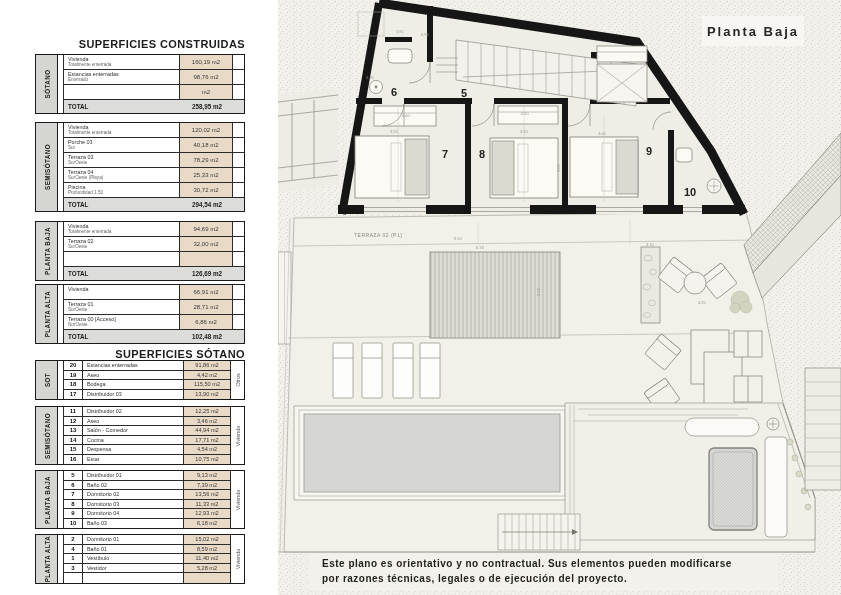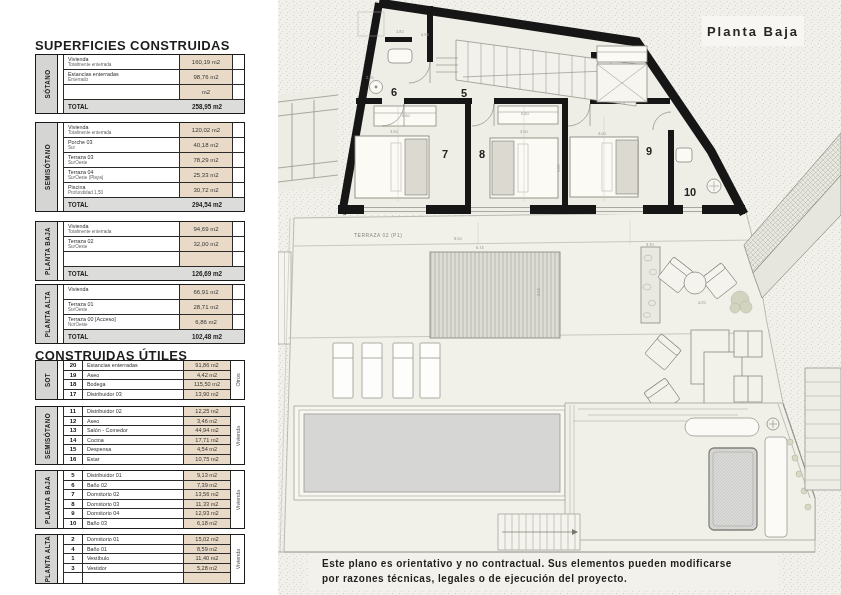--- a/index.html
+++ b/index.html
@@ -1,21 +1,21 @@
 <!DOCTYPE html>
 <html><head>
 <meta charset="utf-8">
 <style>
   html,body{margin:0;padding:0;}
   body{width:841px;height:595px;background:#ffffff;position:relative;overflow:hidden;
        font-family:"Liberation Sans",sans-serif;-webkit-font-smoothing:antialiased;}
   .abs{position:absolute;}
   
-  .sec-heading{position:absolute;left:35px;width:210px;text-align:left;
-    font-size:13px;font-weight:bold;letter-spacing:.4px;color:#1c1c1c;}
+  .sec-heading{position:absolute;left:35px;width:210px;text-align:right;
+    font-size:11px;font-weight:bold;letter-spacing:.4px;color:#1c1c1c;}
   
   .tbl{position:absolute;left:35px;width:210px;border:1.3px solid #1a1a1a;background:#fff;
     display:flex;box-sizing:border-box;}
   .floorcol{width:21px;background:#d5d5d3;border-right:1px solid #1a1a1a;position:relative;flex:none;}
   .floorcol span{position:absolute;left:50%;top:50%;transform:translate(-50%,-50%) rotate(-90deg);
     white-space:nowrap;font-size:6.3px;font-weight:bold;letter-spacing:.4px;color:#222;}
   .gapcol{width:5px;flex:none;background:#fff;}
   .stack{flex:1;display:flex;flex-direction:column;border-left:1px solid #2a2a2a;}
   .crow{display:flex;height:15px;border-bottom:1px solid #2a2a2a;box-sizing:border-box;}
   .clbl{flex:1;padding:1px 0 0 4px;overflow:hidden;}
@@ -233,21 +233,21 @@
         </div>
       </div>
     <div class="totalrow">
       <div class="tlabel">TOTAL</div>
       <div class="tval">102,48 m2</div>
       <div class="tspare"></div>
     </div>
   </div>
 </div>
 
-<div class="sec-heading" style="top:348px">CONSTRUIDAS ÚTILES</div>
+<div class="sec-heading" style="top:348px">SUPERFICIES SÓTANO</div>
 
 <div class="utbl" style="top:360px">
   <div class="floorcol">
       <span>SOT</span>
     </div>
   <div class="gapcol"></div>
   <div class="ustack">
 
       <div class="urow">
         <div class="unum">20</div>

